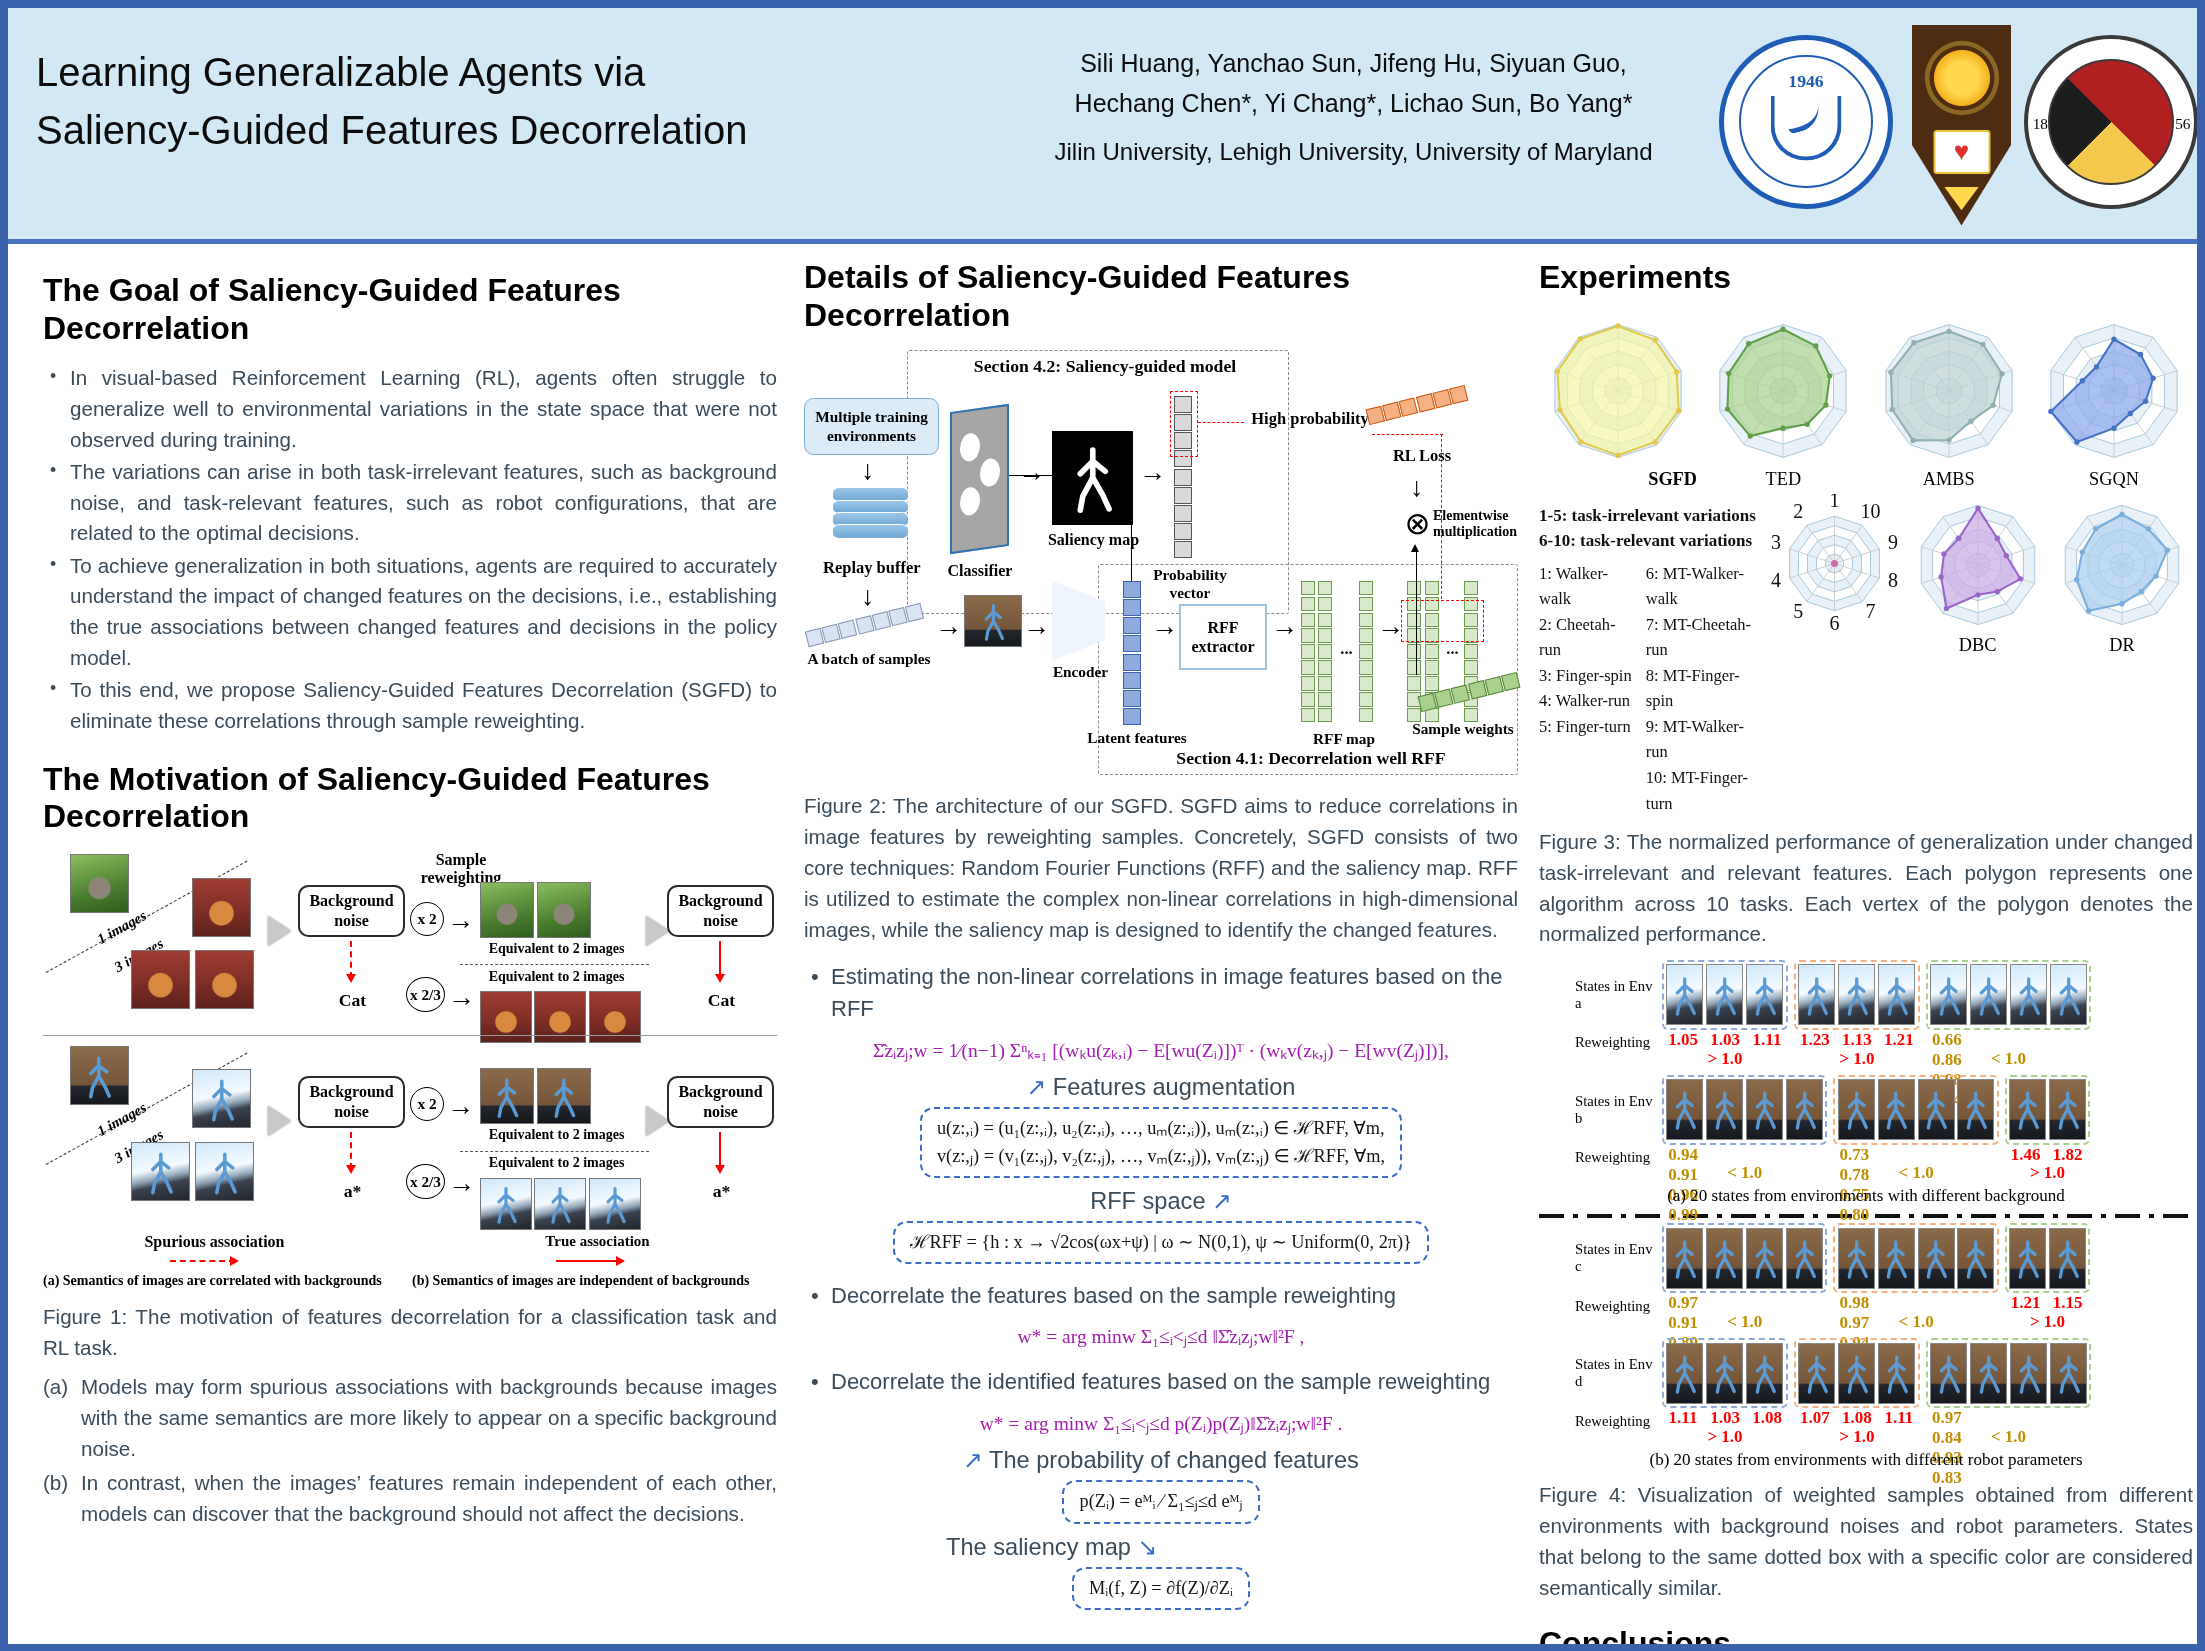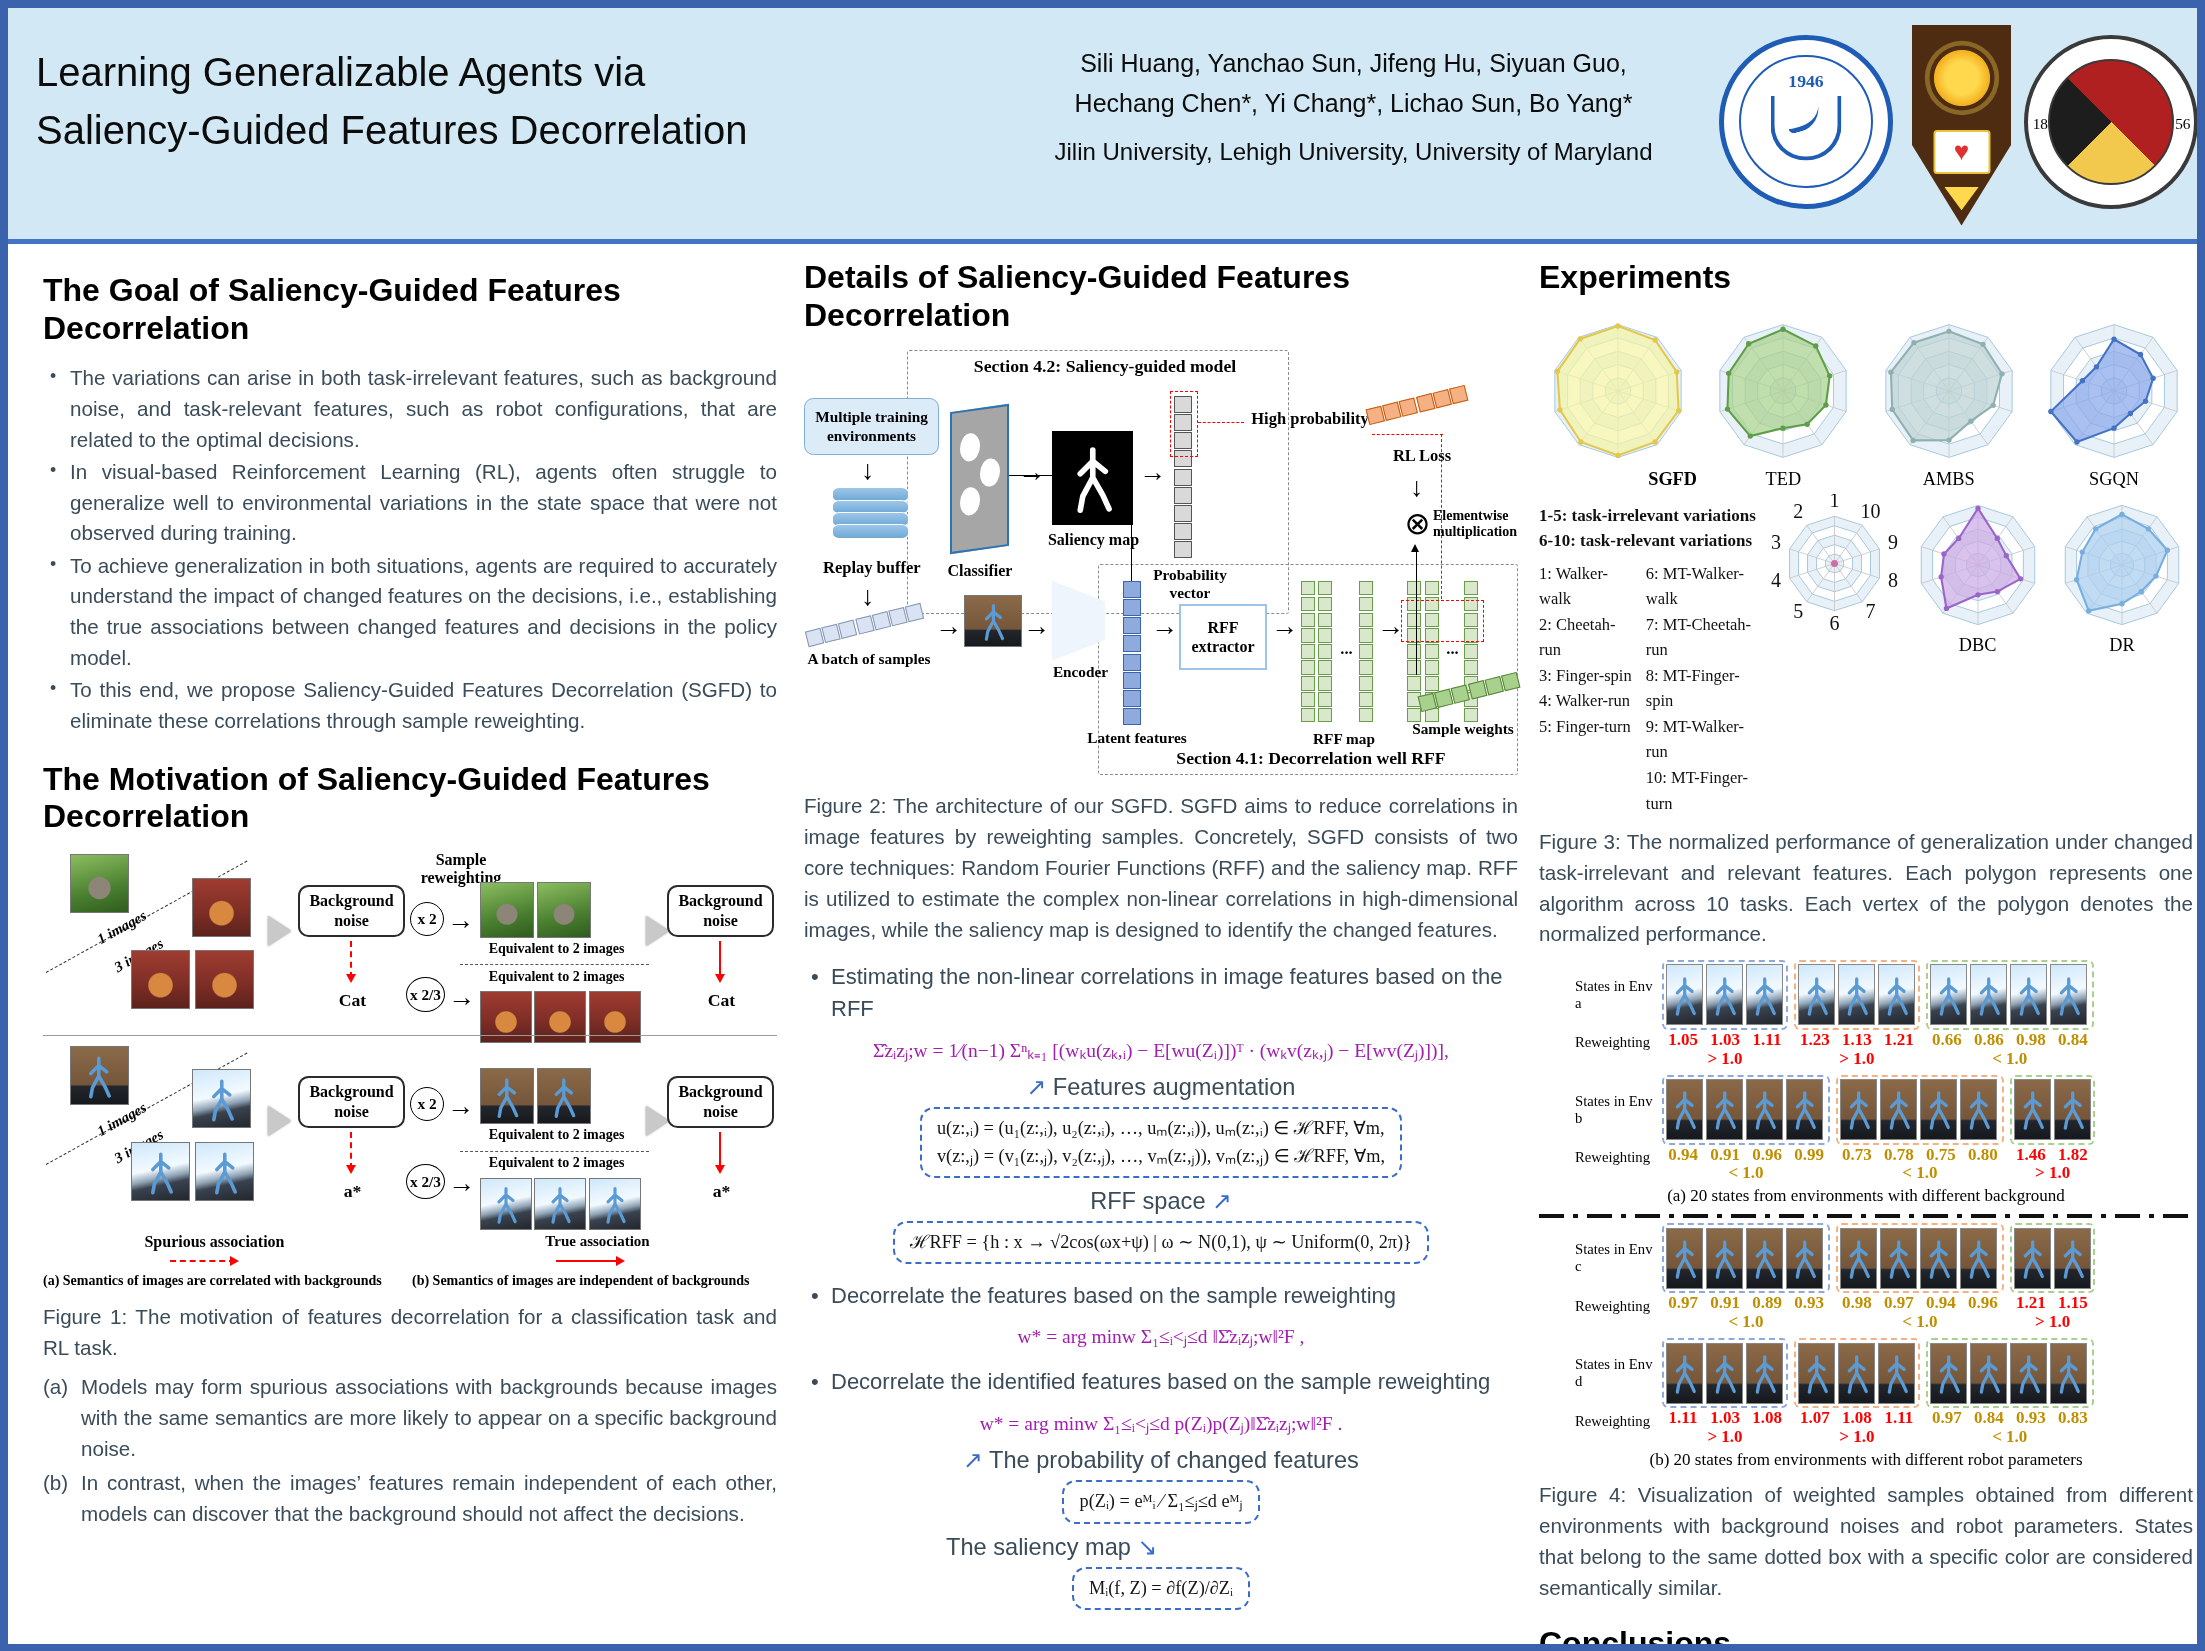--- a/index.html
+++ b/index.html
@@ -124,21 +124,21 @@
   .f4thumbs { display:flex; gap:2.9px; border:2.4px dashed; border-radius:5.9px; padding:2.4px; height:70px; }
   .f4thumbs .t { position:relative; width:37px; border:0.6px solid #888; overflow:hidden; }
   .f4thumbs .t svg { position:absolute; left:8%; top:6%; width:84%; height:88%; }
   .box-blue { border-color:#8ea9db; }
   .box-orange { border-color:#f4b183; }
   .box-green { border-color:#a9d18e; }
   .f4nums { display:flex; height:23.6px; }
   .f4nums span { width:42px; text-align:center; font-family:"Liberation Serif",serif; font-weight:bold; font-size:17px; }
   .f4tag { text-align:center; font-family:"Liberation Serif",serif; font-weight:bold; font-size:17px; height:20px; margin-top:-4.7px; }
   .tone-red { color:#ff0000; }
-  .tone-gold { color:#bf8f00; }
+  .tone-gold { color:#bf8f00;flex-direction:column; }
   .f4cap { font-family:"Liberation Serif",serif; font-size:17px; color:#000; text-align:center; margin-top:2.4px; }
   .dashdot { height:3.5px; margin:8.3px 0 2.4px; background:repeating-linear-gradient(90deg,#111 0 25px,transparent 25px 34px,#111 34px 39px,transparent 39px 48px); }
 </style>
 </head>
 <body>
 
 <svg width="0" height="0" style="position:absolute">
   <symbol id="walker" viewBox="0 0 40 60">
     <path d="M20 8 L20 30 M20 17 L10 27 M20 17 L30 25 M20 30 L12 45 L10 56 M20 30 L28 44 L33 55" stroke="currentColor" stroke-width="4.5" fill="none" stroke-linecap="round" stroke-linejoin="round"></path>
   </symbol>
@@ -169,22 +169,22 @@
     <div class="logo umd">
       <div class="core"></div>
       <div class="y18">18</div>
       <div class="y56">56</div>
     </div>
   </div>
 
   <div class="col col-left">
     <h2 class="sec">The Goal of Saliency-Guided Features Decorrelation</h2>
     <ul class="bullets" id="goal-bullets">
+        <li>In visual-based Reinforcement Learning (RL), agents often struggle to generalize well to environmental variations in the state space that were not observed during training.</li>
         <li>The variations can arise in both task-irrelevant features, such as background noise, and task-relevant features, such as robot configurations, that are related to the optimal decisions.</li>
-        <li>In visual-based Reinforcement Learning (RL), agents often struggle to generalize well to environmental variations in the state space that were not observed during training.</li>
         <li>To achieve generalization in both situations, agents are required to accurately understand the impact of changed features on the decisions, i.e., establishing the true associations between changed features and decisions in the policy model.</li>
         <li>To this end, we propose Saliency-Guided Features Decorrelation (SGFD) to eliminate these correlations through sample reweighting.</li>
       </ul>
 
     <h2 class="sec" style="margin-top:23.6px;">The Motivation of Saliency-Guided Features Decorrelation</h2>
 
     <div class="fig" style="width:734px;height:440px;">
 
       <div class="th th-grass" style="left:26.5px;top:2.9px;width:59px;height:59px;"></div>
       <div class="dash-line rot" style="left:2.9px;top:121px;width:230px;transform:rotate(-29deg);"></div>

